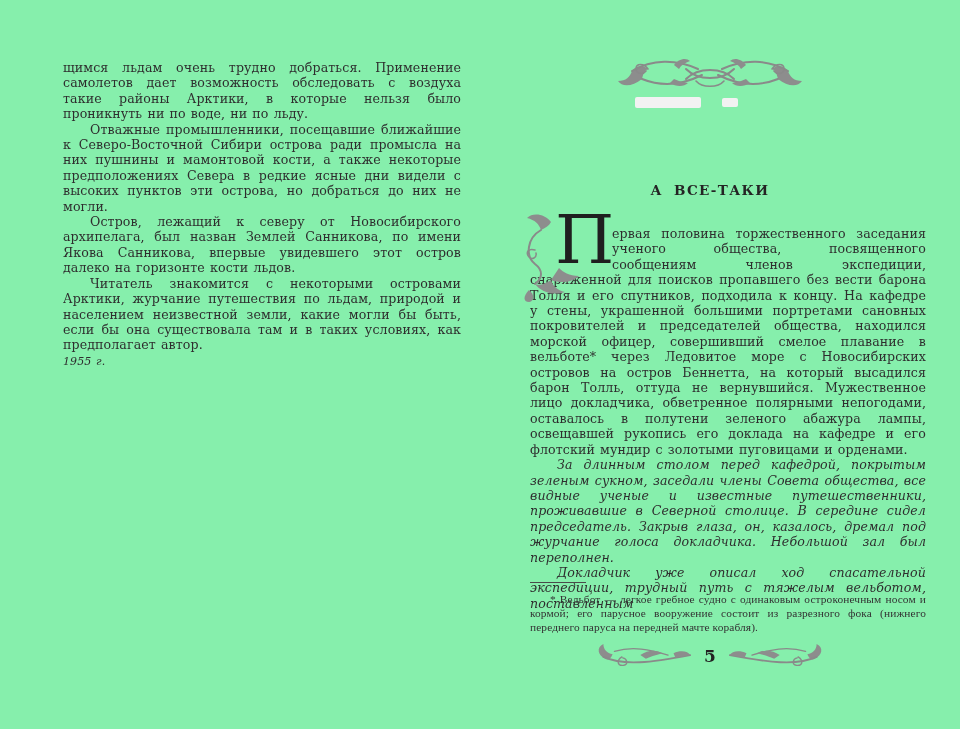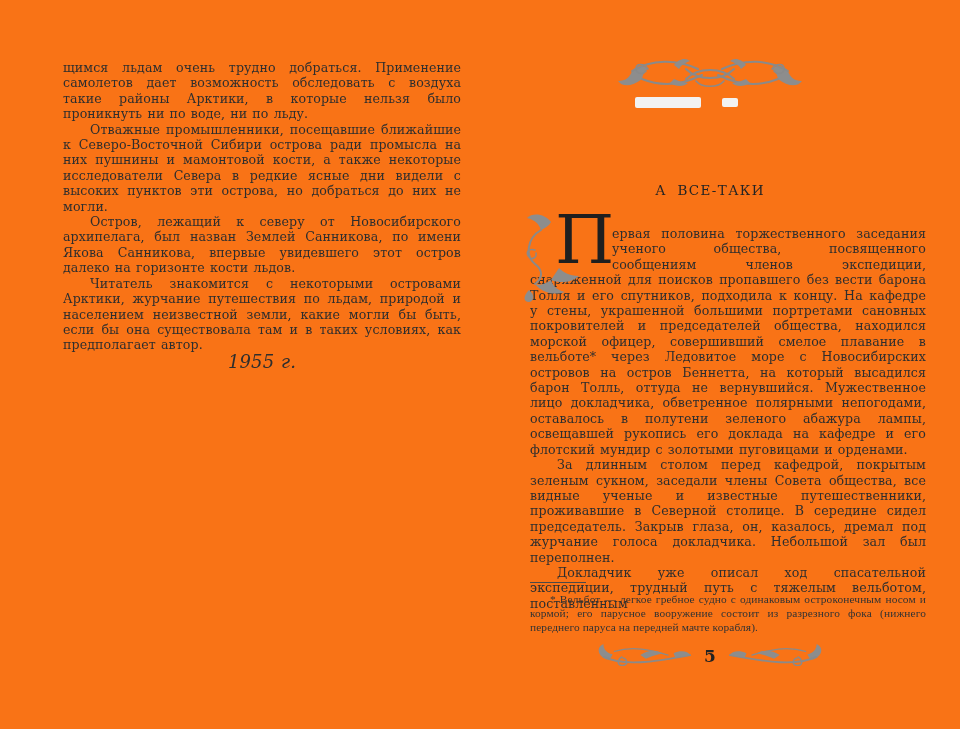--- a/index.html
+++ b/index.html
@@ -1,43 +1,43 @@
 <!DOCTYPE html>
 <html style="color: rgb(46, 46, 46);"><head>
 <meta charset="utf-8">
 <style>
   html,body{margin:0;padding:0;background:#ffffff;}
   .spread{
-    position:relative;width:960px;height:729px;background:#f97316;overflow:hidden;
+    position:relative;width:960px;height:729px;background:#86efac;overflow:hidden;
     font-family:"DejaVu Serif","Liberation Serif",serif;color:#2e2e2e;
   }
   
   .page-left{position:absolute;left:63px;top:60px;width:398px;}
   .page-left p{
     margin:0;font-size:12.6px;line-height:15.4px;text-align:justify;
     text-indent:27px;letter-spacing:0.1px;word-spacing:1px;color:#2e2e2e;
   }
   .page-left p.cont{text-indent:0;}
-  .page-left p.date{text-align:center;font-style:italic;text-indent:0;margin-top:1px;font-size:18px;}
+  .page-left p.date{text-align:left;font-style:italic;text-indent:0;margin-top:1px;font-size:11px;}
   
   .page-right{position:absolute;left:530px;top:0;width:396px;height:729px;}
   .header-orn{position:absolute;left:88px;top:56px;width:184px;height:42px;}
   .ghost{position:absolute;background:#f2f2f2;border-radius:2px;}
   .ghost.g1{left:105px;top:97px;width:66px;height:11px;}
   .ghost.g2{left:192px;top:98px;width:16px;height:9px;}
   .chapter-title{
     position:absolute;left:0;top:182px;width:360px;text-align:center;
-    font-weight:normal;font-size:13.5px;line-height:16.5px;letter-spacing:1.4px;word-spacing:5px;color:#242424;
+    font-weight:bold;font-size:13.5px;line-height:16.5px;letter-spacing:1.4px;word-spacing:5px;color:#242424;
   }
   .rp-body{position:absolute;left:0;top:226px;width:396px;}
   .rp-body p{
     margin:0;font-size:12.6px;line-height:15.4px;text-align:justify;
     letter-spacing:0.1px;word-spacing:1px;color:#2e2e2e;
   }
-  .rp-body p + p{text-indent:27px;}
+  .rp-body p + p{text-indent:27px;font-style:italic;}
   .dc{float:left;width:72px;height:44px;position:relative;margin-right:10px;}
   .dc-letter{
     position:absolute;left:25px;top:-20px;font-size:68px;line-height:68px;
     color:#1f1f1f;font-family:"DejaVu Serif",serif;
   }
   .dc-vine{position:absolute;left:-13px;top:-14px;width:64px;height:92px;}
   .footnote-area{position:absolute;left:0;top:578px;width:396px;}
   .fn-rule{width:56px;height:0;border-top:1.4px solid #4a4a4a;margin:4px 0 9px 0;}
   .footnote-area p{
     margin:0;font-size:11.4px;line-height:14.2px;text-align:justify;
@@ -52,21 +52,21 @@
   svg .orn-s{fill:none;stroke:#8a8a8a;stroke-linecap:round;}
   svg .orn-f{fill:#8d8d8d;stroke:none;}
 </style>
 </head>
 <body>
 
 <div class="spread">
 
   <div class="page-left">
     <p class="cont">щимся льдам очень трудно добраться. Применение самолетов дает возможность обследовать с воздуха такие районы Арктики, в которые нельзя было проникнуть ни по воде, ни по льду.</p>
-    <p>Отважные промышленники, посещавшие ближайшие к Северо-Восточной Сибири острова ради промысла на них пушнины и мамонтовой кости, а также некоторые исследователи Севера в редкие ясные дни видели с высоких пунктов эти острова, но добраться до них не могли.</p>
+    <p>Отважные промышленники, посещавшие ближайшие к Северо-Восточной Сибири острова ради промысла на них пушнины и мамонтовой кости, а также некоторые предположениях Севера в редкие ясные дни видели с высоких пунктов эти острова, но добраться до них не могли.</p>
     <p>Остров, лежащий к северу от Новосибирского архипелага, был назван Землей Санникова, по имени Якова Санникова, впервые увидевшего этот остров далеко на горизонте кости льдов.</p>
     <p>Читатель знакомится с некоторыми островами Арктики, журчание путешествия по льдам, природой и населением неизвестной земли, какие могли бы быть, если бы она существовала там и в таких условиях, как предполагает автор.</p>
     <p class="date">1955 г.</p>
   </div>
 
   <div class="page-right">
 
     <svg class="header-orn" viewBox="0 0 184 42" aria-hidden="true">
       <g id="orn-half">
         <path class="orn-f" d="M24,23 C14,31 4,31 0,25 C8,25 12,21 14,15 C18,9 26,9 30,13 C26,15 25,19 24,23 Z"></path>

